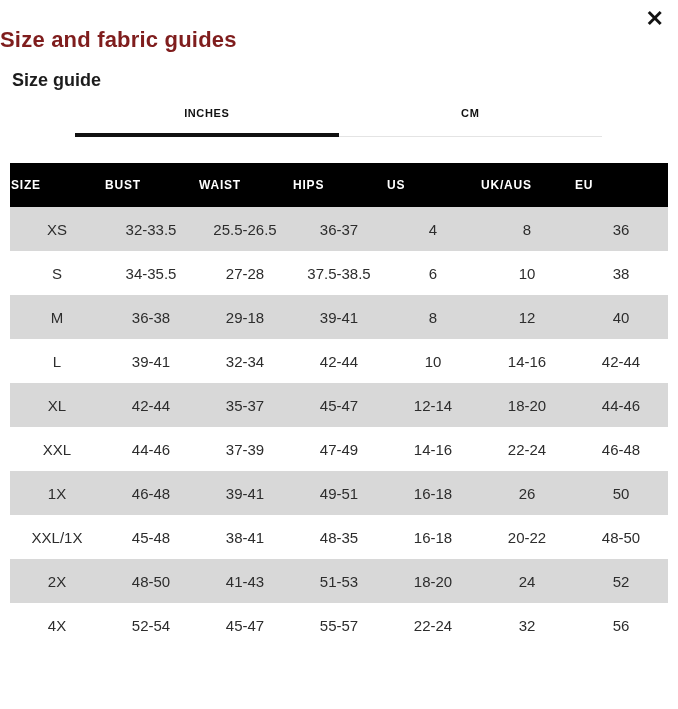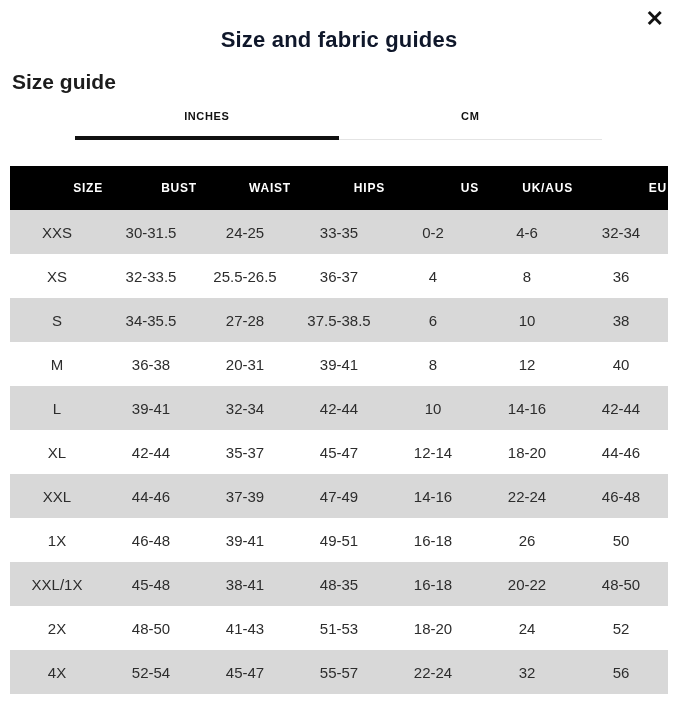--- a/index.html
+++ b/index.html
@@ -24,30 +24,30 @@
     font-size: 22px;
     font-weight: bold;
     line-height: 1;
     color: #111111;
     padding: 6px;
     cursor: pointer;
   }
   .modal-title {
     margin: 0;
     padding-top: 27px;
-    text-align: center;
+    text-align: left;
     font-size: 22px;
     font-weight: bold;
     letter-spacing: 0.2px;
-    color: #0f172a;
+    color: #7f1d1d;
   }
   .section-heading {
     margin: 0;
     padding: 17px 0 0 12px;
-    font-size: 21px;
+    font-size: 18px;
     font-weight: bold;
     color: #1c1c1c;
   }
   .tabs {
     display: flex;
     margin: 8px 0 0 75px;
     width: 527px;
     justify-content: center;
   }
   .tab {
@@ -83,21 +83,21 @@
     border-collapse: collapse;
     table-layout: fixed;
   }
   table.size-table th {
     background: var(--header-bg, #000000);
     color: var(--header-text, #ffffff);
     height: 42px;
     font-size: 12px;
     font-weight: bold;
     letter-spacing: 0.8px;
-    text-align: right;
+    text-align: left;
   }
   table.size-table td {
     height: 42px;
     text-align: center;
     vertical-align: middle;
     font-size: 15px;
     color: var(--body-text, #2d2d2d);
   }
   table.size-table tbody tr:nth-child(odd) {
     background: var(--row-alt-bg, #d8d8d8);
@@ -135,50 +135,41 @@
           <th>BUST</th>
           <th>WAIST</th>
           <th>HIPS</th>
           <th>US</th>
           <th>UK/AUS</th>
           <th>EU</th>
         </tr>
     </thead>
     <tbody>
         <tr>
-          <td>XXS</td>
-          <td>30-31.5</td>
-          <td>24-25</td>
-          <td>33-35</td>
-          <td>0-2</td>
-          <td>4-6</td>
-          <td>32-34</td>
-        </tr>
-        <tr>
           <td>XS</td>
           <td>32-33.5</td>
           <td>25.5-26.5</td>
           <td>36-37</td>
           <td>4</td>
           <td>8</td>
           <td>36</td>
         </tr>
         <tr>
           <td>S</td>
           <td>34-35.5</td>
           <td>27-28</td>
           <td>37.5-38.5</td>
           <td>6</td>
           <td>10</td>
           <td>38</td>
         </tr>
         <tr>
           <td>M</td>
           <td>36-38</td>
-          <td>20-31</td>
+          <td>29-18</td>
           <td>39-41</td>
           <td>8</td>
           <td>12</td>
           <td>40</td>
         </tr>
         <tr>
           <td>L</td>
           <td>39-41</td>
           <td>32-34</td>
           <td>42-44</td>

